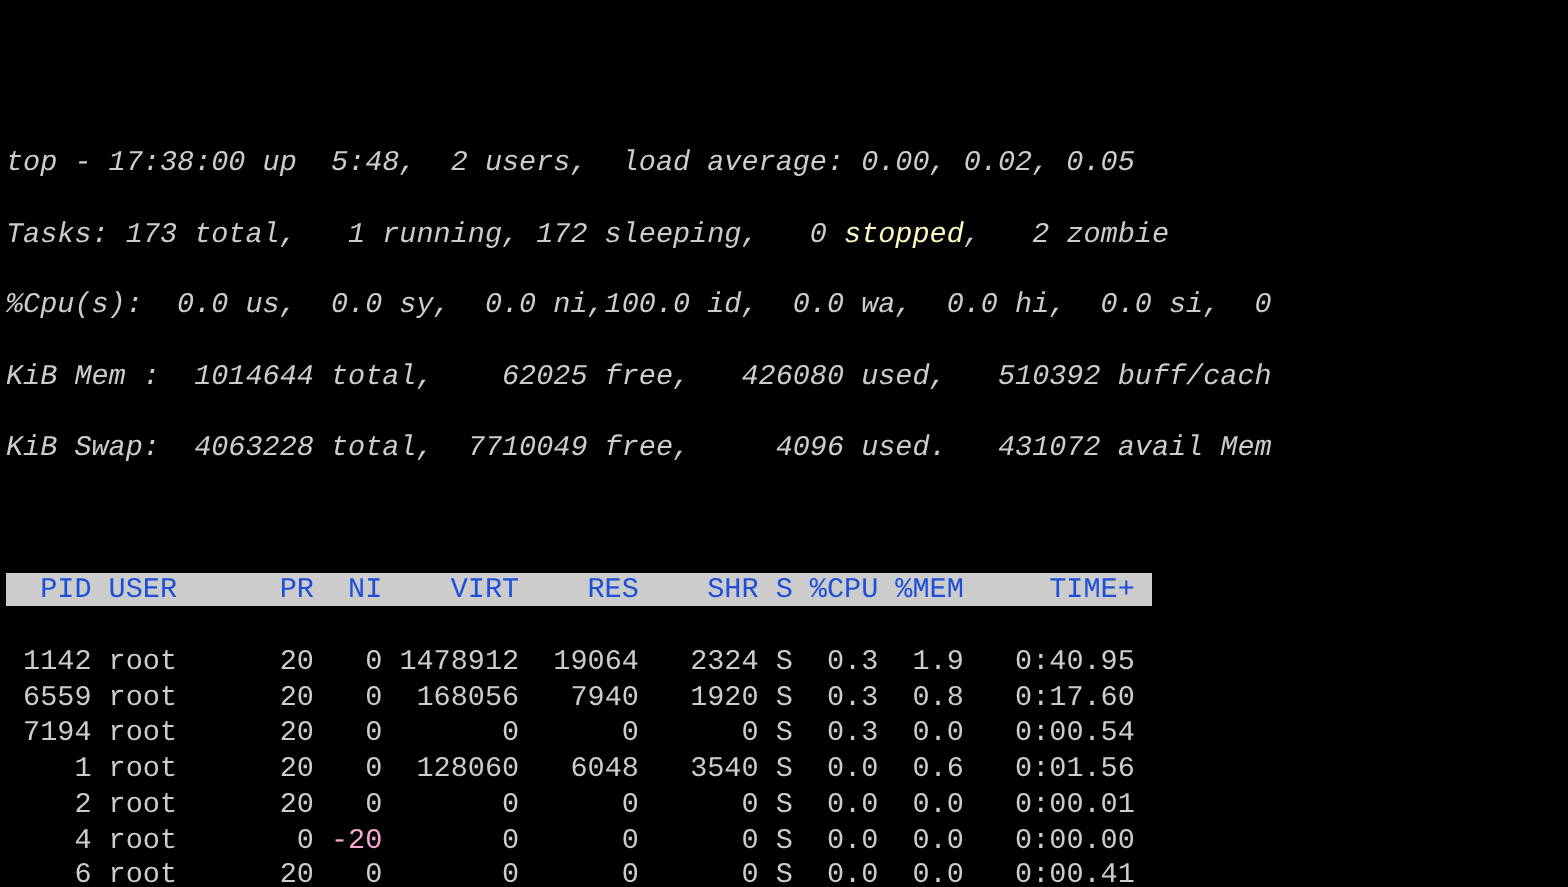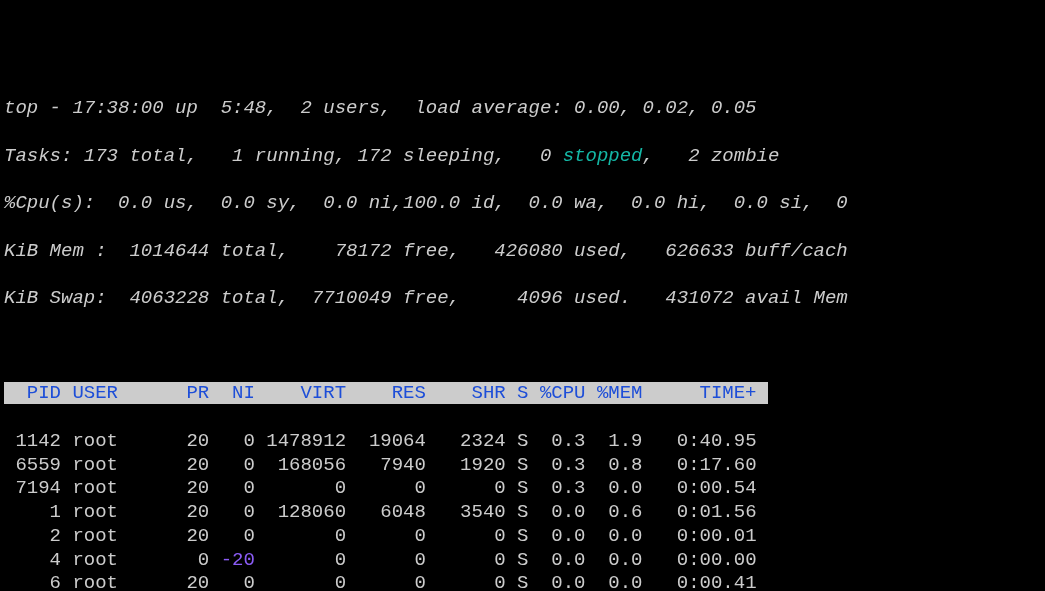--- a/index.html
+++ b/index.html
@@ -17,24 +17,24 @@
       height: 591px;
       overflow: hidden;
       padding: 2px 4px;
       white-space: pre;
     }
     .header-line {
       white-space: pre;
       font-style: italic;
     }
     .yellow {
-      color: #14b8a6;
+      color: #fef9c3;
     }
     .cyan {
-      color: #8b5cf6;
+      color: #f9a8d4;
     }
     .hdr-row {
       background: #cccccc;
       color: #1d4ed8;
       white-space: pre;
       display: inline;
     }
     .process-row {
       white-space: pre;
     }
@@ -43,20 +43,20 @@
     }
   </style>
 </head>
 <body>
 
 
 
 <div class="header-line">top - 17:38:00 up  5:48,  2 users,  load average: 0.00, 0.02, 0.05</div>
 <div class="header-line"><span>Tasks: 173 total,   1 running, 172 sleeping,   0 </span><span class="yellow">stopped</span><span>,   2 zombie</span></div>
 <div class="header-line">%Cpu(s):  0.0 us,  0.0 sy,  0.0 ni,100.0 id,  0.0 wa,  0.0 hi,  0.0 si,  0</div>
-<div class="header-line">KiB Mem :  1014644 total,    78172 free,   426080 used,   626633 buff/cach</div>
+<div class="header-line">KiB Mem :  1014644 total,    62025 free,   426080 used,   510392 buff/cach</div>
 <div class="header-line">KiB Swap:  4063228 total,  7710049 free,     4096 used.   431072 avail Mem</div>
 <div class="spacer"></div>
 <div><span class="hdr-row">  PID USER      PR  NI    VIRT    RES    SHR S %CPU %MEM     TIME+ </span></div>
 <div id="process-list"><div class="process-row"><span> 1142 root      20 </span><span>  0</span><span> 1478912  19064   2324 S  0.3  1.9   0:40.95</span></div><div class="process-row"><span> 6559 root      20 </span><span>  0</span><span>  168056   7940   1920 S  0.3  0.8   0:17.60</span></div><div class="process-row"><span> 7194 root      20 </span><span>  0</span><span>       0      0      0 S  0.3  0.0   0:00.54</span></div><div class="process-row"><span>    1 root      20 </span><span>  0</span><span>  128060   6048   3540 S  0.0  0.6   0:01.56</span></div><div class="process-row"><span>    2 root      20 </span><span>  0</span><span>       0      0      0 S  0.0  0.0   0:00.01</span></div><div class="process-row"><span>    4 root       0 </span><span class="cyan">-20</span><span>       0      0      0 S  0.0  0.0   0:00.00</span></div><div class="process-row"><span>    6 root      20 </span><span>  0</span><span>       0      0      0 S  0.0  0.0   0:00.41</span></div></div>
 
 
 
 
 </body></html>

